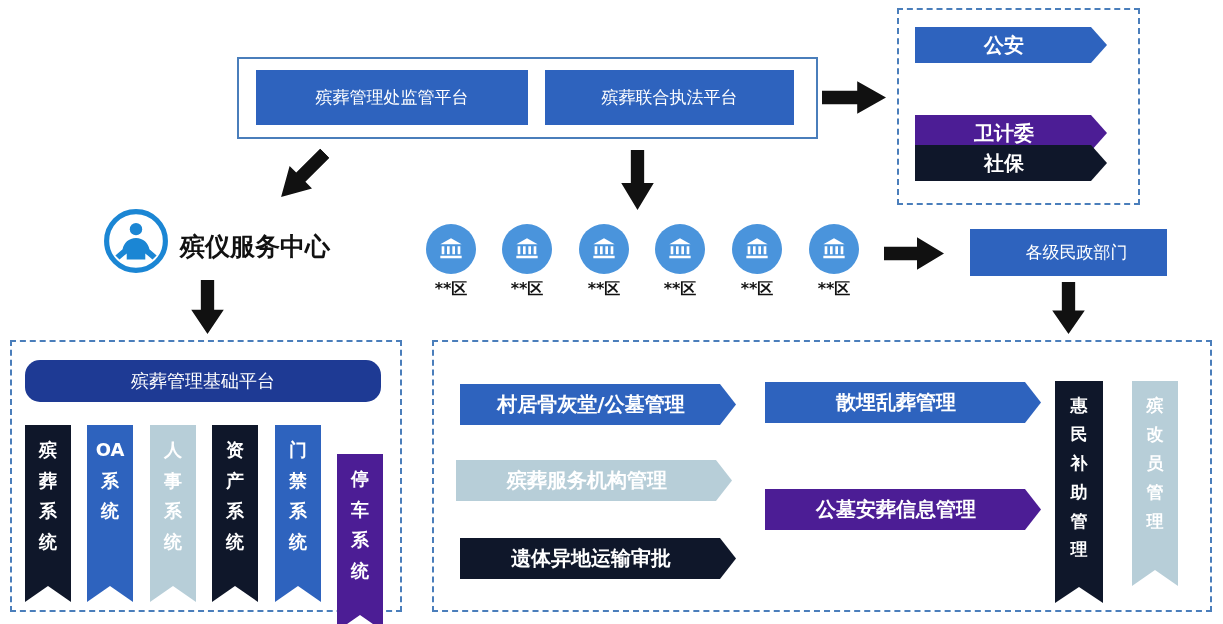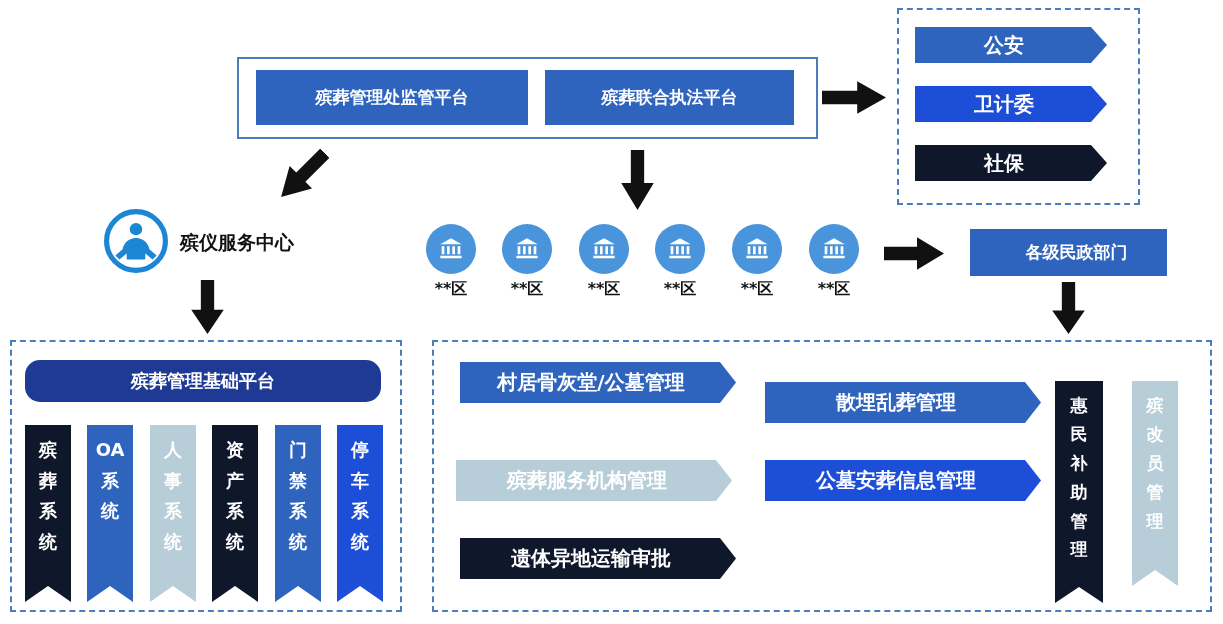--- a/index.html
+++ b/index.html
@@ -9,26 +9,26 @@
   .abs { position:absolute; box-sizing:border-box; }
 
   
   .solid-box  { border:2px solid #4a7ebb; background:#ffffff; }
   .dashed-box { border:2px dashed #4a7ebb; background:#ffffff; }
 
   
   .c-blue  { background:#2e63be; }
   .c-navy  { background:#1e3a94; }
   .c-green { background:#0f172a; }
-  .c-gray  { background:#1d4ed8; }
+  .c-gray  { background:#4c1d95;margin-top:29px; }
   .c-gray2 { background:#b7ced8; }
 
   
   .node {
-    color:#ffffff; font-weight:bold; font-size:17px;
+    color:#ffffff; font-weight:normal; font-size:17px;
     display:flex; align-items:center; justify-content:center;
     text-align:center;
   }
 
   
   .pent {
     color:#ffffff; font-weight:bold; font-size:20px;
     display:flex; align-items:center; justify-content:center;
     padding-right:14px; text-align:center;
     clip-path: polygon(0 0, calc(100% - 16px) 0, 100% 50%, calc(100% - 16px) 100%, 0 100%);
@@ -50,21 +50,21 @@
     clip-path: polygon(32% 0, 68% 0, 68% 55%, 94% 55%, 50% 100%, 6% 55%, 32% 55%); }
 
   
   .district { display:flex; flex-direction:column; align-items:center; }
   .district .circle {
     width:50px; height:50px; border-radius:50%; background:#4a94dc;
     display:flex; align-items:center; justify-content:center;
   }
   .district .lbl { margin-top:5px; font-size:16px; font-weight:bold; color:#111; }
 
-  .center-label { font-size:19px; font-weight:bold; color:#111; }
+  .center-label { font-size:25px; font-weight:bold; color:#111; }
 </style>
 </head>
 <body>
 
 <div id="canvas">
 
   <div class="abs solid-box" style="left:237px; top:57px; width:581px; height:82px;"></div>
   <div class="abs node c-blue" style="left:256px; top:70px; width:272px; height:55px;">殡葬管理处监管平台</div>
   <div class="abs node c-blue" style="left:545px; top:70px; width:249px; height:55px;">殡葬联合执法平台</div>
 
@@ -167,21 +167,21 @@
 禁
 系
 统</div>
   <div class="abs ribbon c-gray" style="left:337px; top:425px; width:46px; height:177px;">停
 车
 系
 统</div>
 
   <div class="abs dashed-box" style="left:432px; top:340px; width:780px; height:272px;"></div>
 
-  <div class="abs pent c-blue" style="left:460px; top:362px; width:276px; height:41px;">村居骨灰堂/公墓管理</div>
+  <div class="abs pent c-blue" style="left:460px; top:384px; width:276px; height:41px;">村居骨灰堂/公墓管理</div>
   <div class="abs pent c-gray2" style="left:456px; top:460px; width:276px; height:41px;">殡葬服务机构管理</div>
   <div class="abs pent c-green" style="left:460px; top:538px; width:276px; height:41px;">遗体异地运输审批</div>
 
   <div class="abs pent c-blue" style="left:765px; top:382px; width:276px; height:41px;">散埋乱葬管理</div>
   <div class="abs pent c-gray" style="left:765px; top:460px; width:276px; height:41px;">公墓安葬信息管理</div>
 
   <div class="abs ribbon thin c-green" style="left:1055px; top:381px; width:48px; height:222px;">惠
 民
 补
 助

